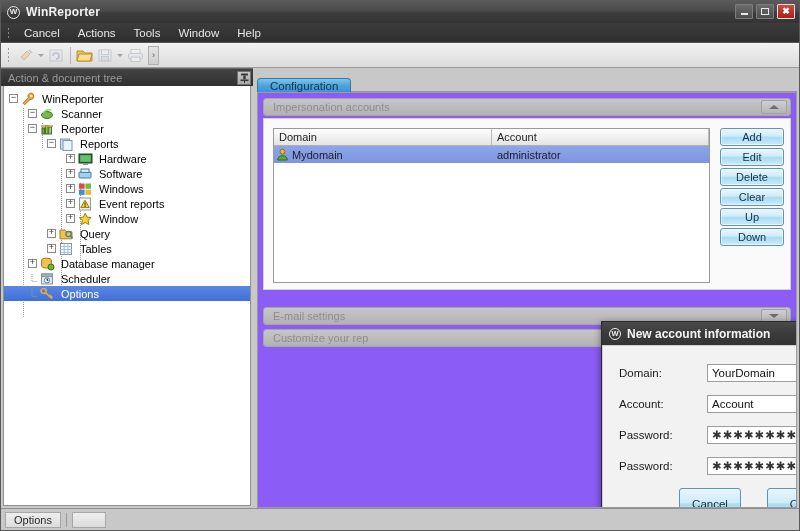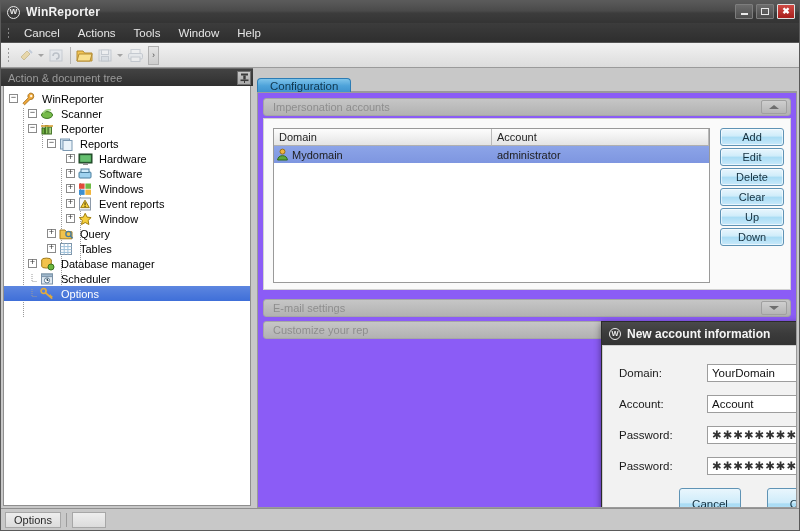--- a/index.html
+++ b/index.html
@@ -637,21 +637,21 @@
               </div>
             <div class="btn-blue">
                 <span>Up</span>
               </div>
             <div class="btn-blue">
                 <span>Down</span>
               </div>
           </div>
         </div>
 
-        <div class="section-head" style="margin-top:9px;">
+        <div class="section-head" style="margin-top:17px;">
           <span>E-mail settings</span>
           <div class="section-toggle">
             <div class="chev down"></div>
           </div>
         </div>
 
         <div class="section-head" style="margin-top:4px;">
           <span>Customize your rep</span>
           <div class="section-toggle">
             <div class="chev down"></div>

